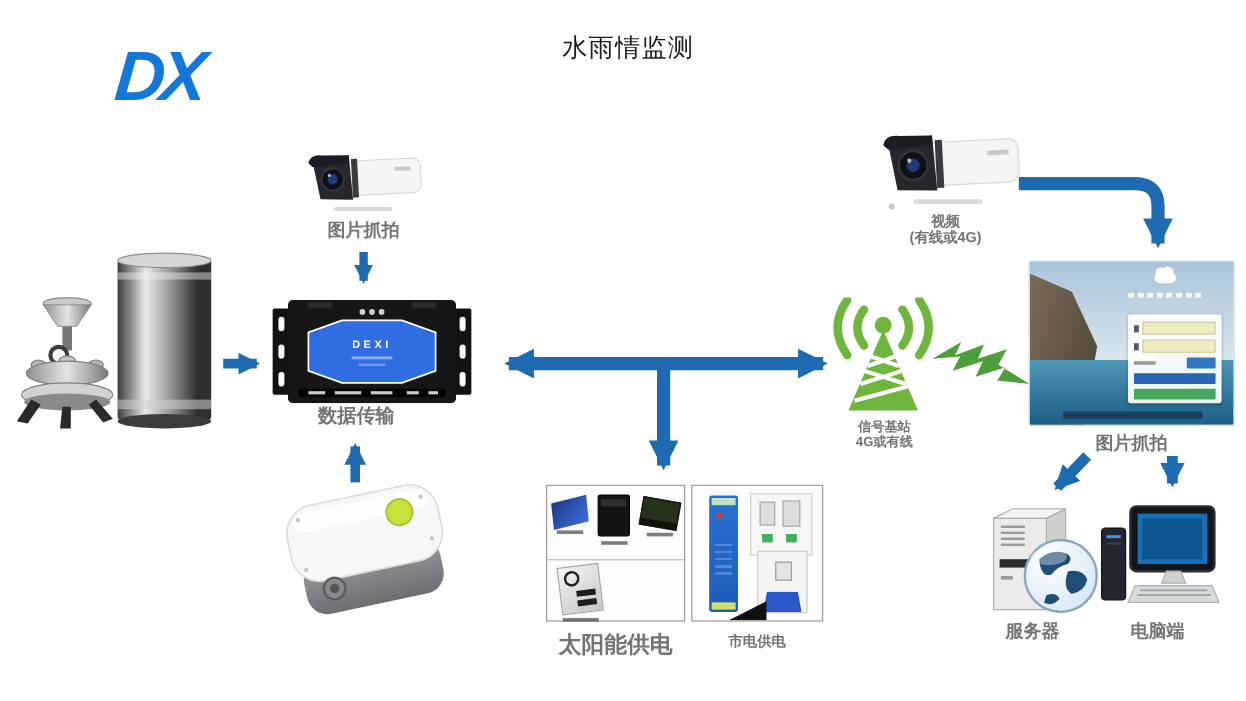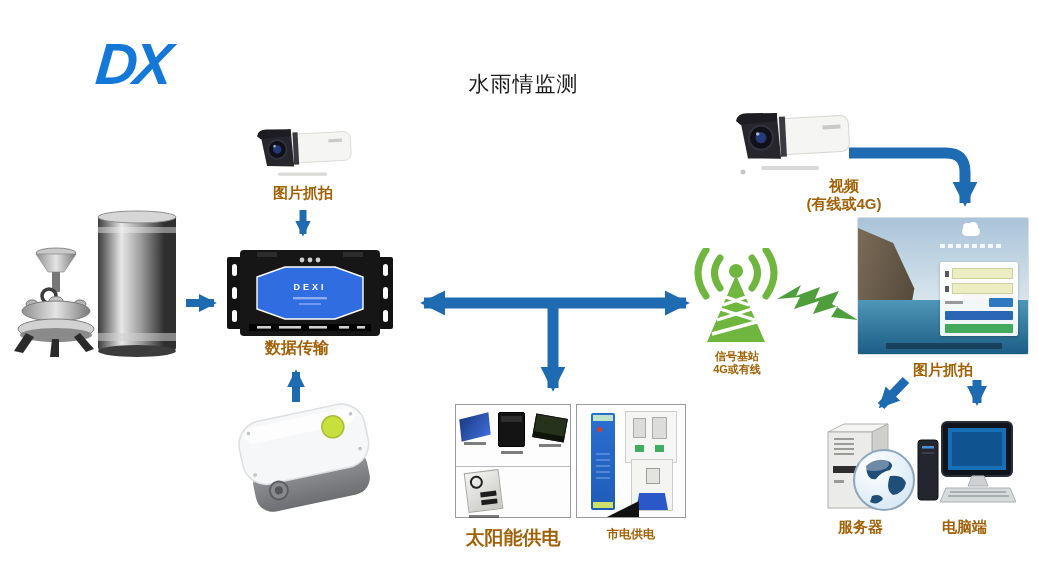--- a/index.html
+++ b/index.html
@@ -1,22 +1,22 @@
 <!DOCTYPE html>
 <html style="--arrow-blue: #1e6bb2; --tower-green: #6fb63e; --bolt-green: #4f9e3c; --logo-blue: #1478d8; --device-panel-blue: #2f6de0;"><head>
 <meta charset="utf-8">
 <style>
   html,body{margin:0;padding:0;background:#fff;}
   .canvas{position:relative;width:1038px;height:584px;background:#ffffff;overflow:hidden;
           font-family:"Liberation Sans",sans-serif;}
   .arrows{position:absolute;left:0;top:0;z-index:1;}
   .node{position:absolute;z-index:2;}
-  .lbl{position:absolute;z-index:3;font-weight:700;font-size:15px;color:#a16207;text-align:center;line-height:1.18;}
+  .lbl{position:absolute;z-index:3;font-weight:700;font-size:15px;color:#737373;text-align:center;line-height:1.18;}
   .title{position:absolute;left:0;right:0;top:26px;text-align:center;font-size:21px;font-weight:400;
-         color:#1b1b1b;letter-spacing:1px;z-index:3;padding-left:9px;margin-top:44px;}
+         color:#1b1b1b;letter-spacing:1px;z-index:3;padding-left:9px;}
   .logo{position:absolute;left:96px;top:30px;font-size:58px;font-weight:800;font-style:italic;
         color:var(--logo-blue);letter-spacing:-4px;transform:skewX(-5deg);z-index:3;}
 
   
   .platform{left:858px;top:218px;width:170px;height:136px;overflow:hidden;border-radius:1px;
             background:linear-gradient(#a9c3d9,#d8e5ec 60%);box-shadow:0 0 0 1px #d7dee4;}
   .platform .sea{position:absolute;left:0;bottom:0;width:100%;height:54px;
                  background:linear-gradient(#4f97b7,#1c5d86);}
   .platform .cliff{position:absolute;left:0;top:10px;width:64px;height:126px;
                    background:linear-gradient(105deg,#7b6c57,#493f33);
@@ -278,21 +278,21 @@
       <rect x="30" y="16" width="84" height="36" rx="8" fill="#f5f5f3" stroke="#d6d6d2"></rect>
       <rect x="45" y="14" width="6" height="40" fill="#3a3a40"></rect>
       <polygon points="6,14 43,10 45,56 12,54" fill="#26262c"></polygon>
       <path d="M2,16 Q4,7 16,9 L43,10 L43,18 L6,20 Z" fill="#1c1c22"></path>
       <circle cx="26" cy="34" r="12" fill="#101018" stroke="#33333d" stroke-width="2"></circle>
       <circle cx="26" cy="34" r="5.5" fill="#233a7a"></circle>
       <circle cx="23" cy="30" r="1.8" fill="#aab4d8"></circle>
       <rect x="88" y="25" width="18" height="4" fill="#c9c9c5"></rect>
     </g>
   </svg>
-  <div class="lbl" style="left:786px;top:177px;width:116px;font-size:15px">
+  <div class="lbl" style="left:730px;top:177px;width:116px;font-size:12px">
     <div>视频</div>
     <div>(有线或4G)</div>
   </div>
 
   <div class="node platform">
     <div class="cliff"></div>
     <div class="rock"></div>
     <div class="sea"></div>
     <div class="cloud-logo"></div>
     <div class="brand-dashes"></div>

